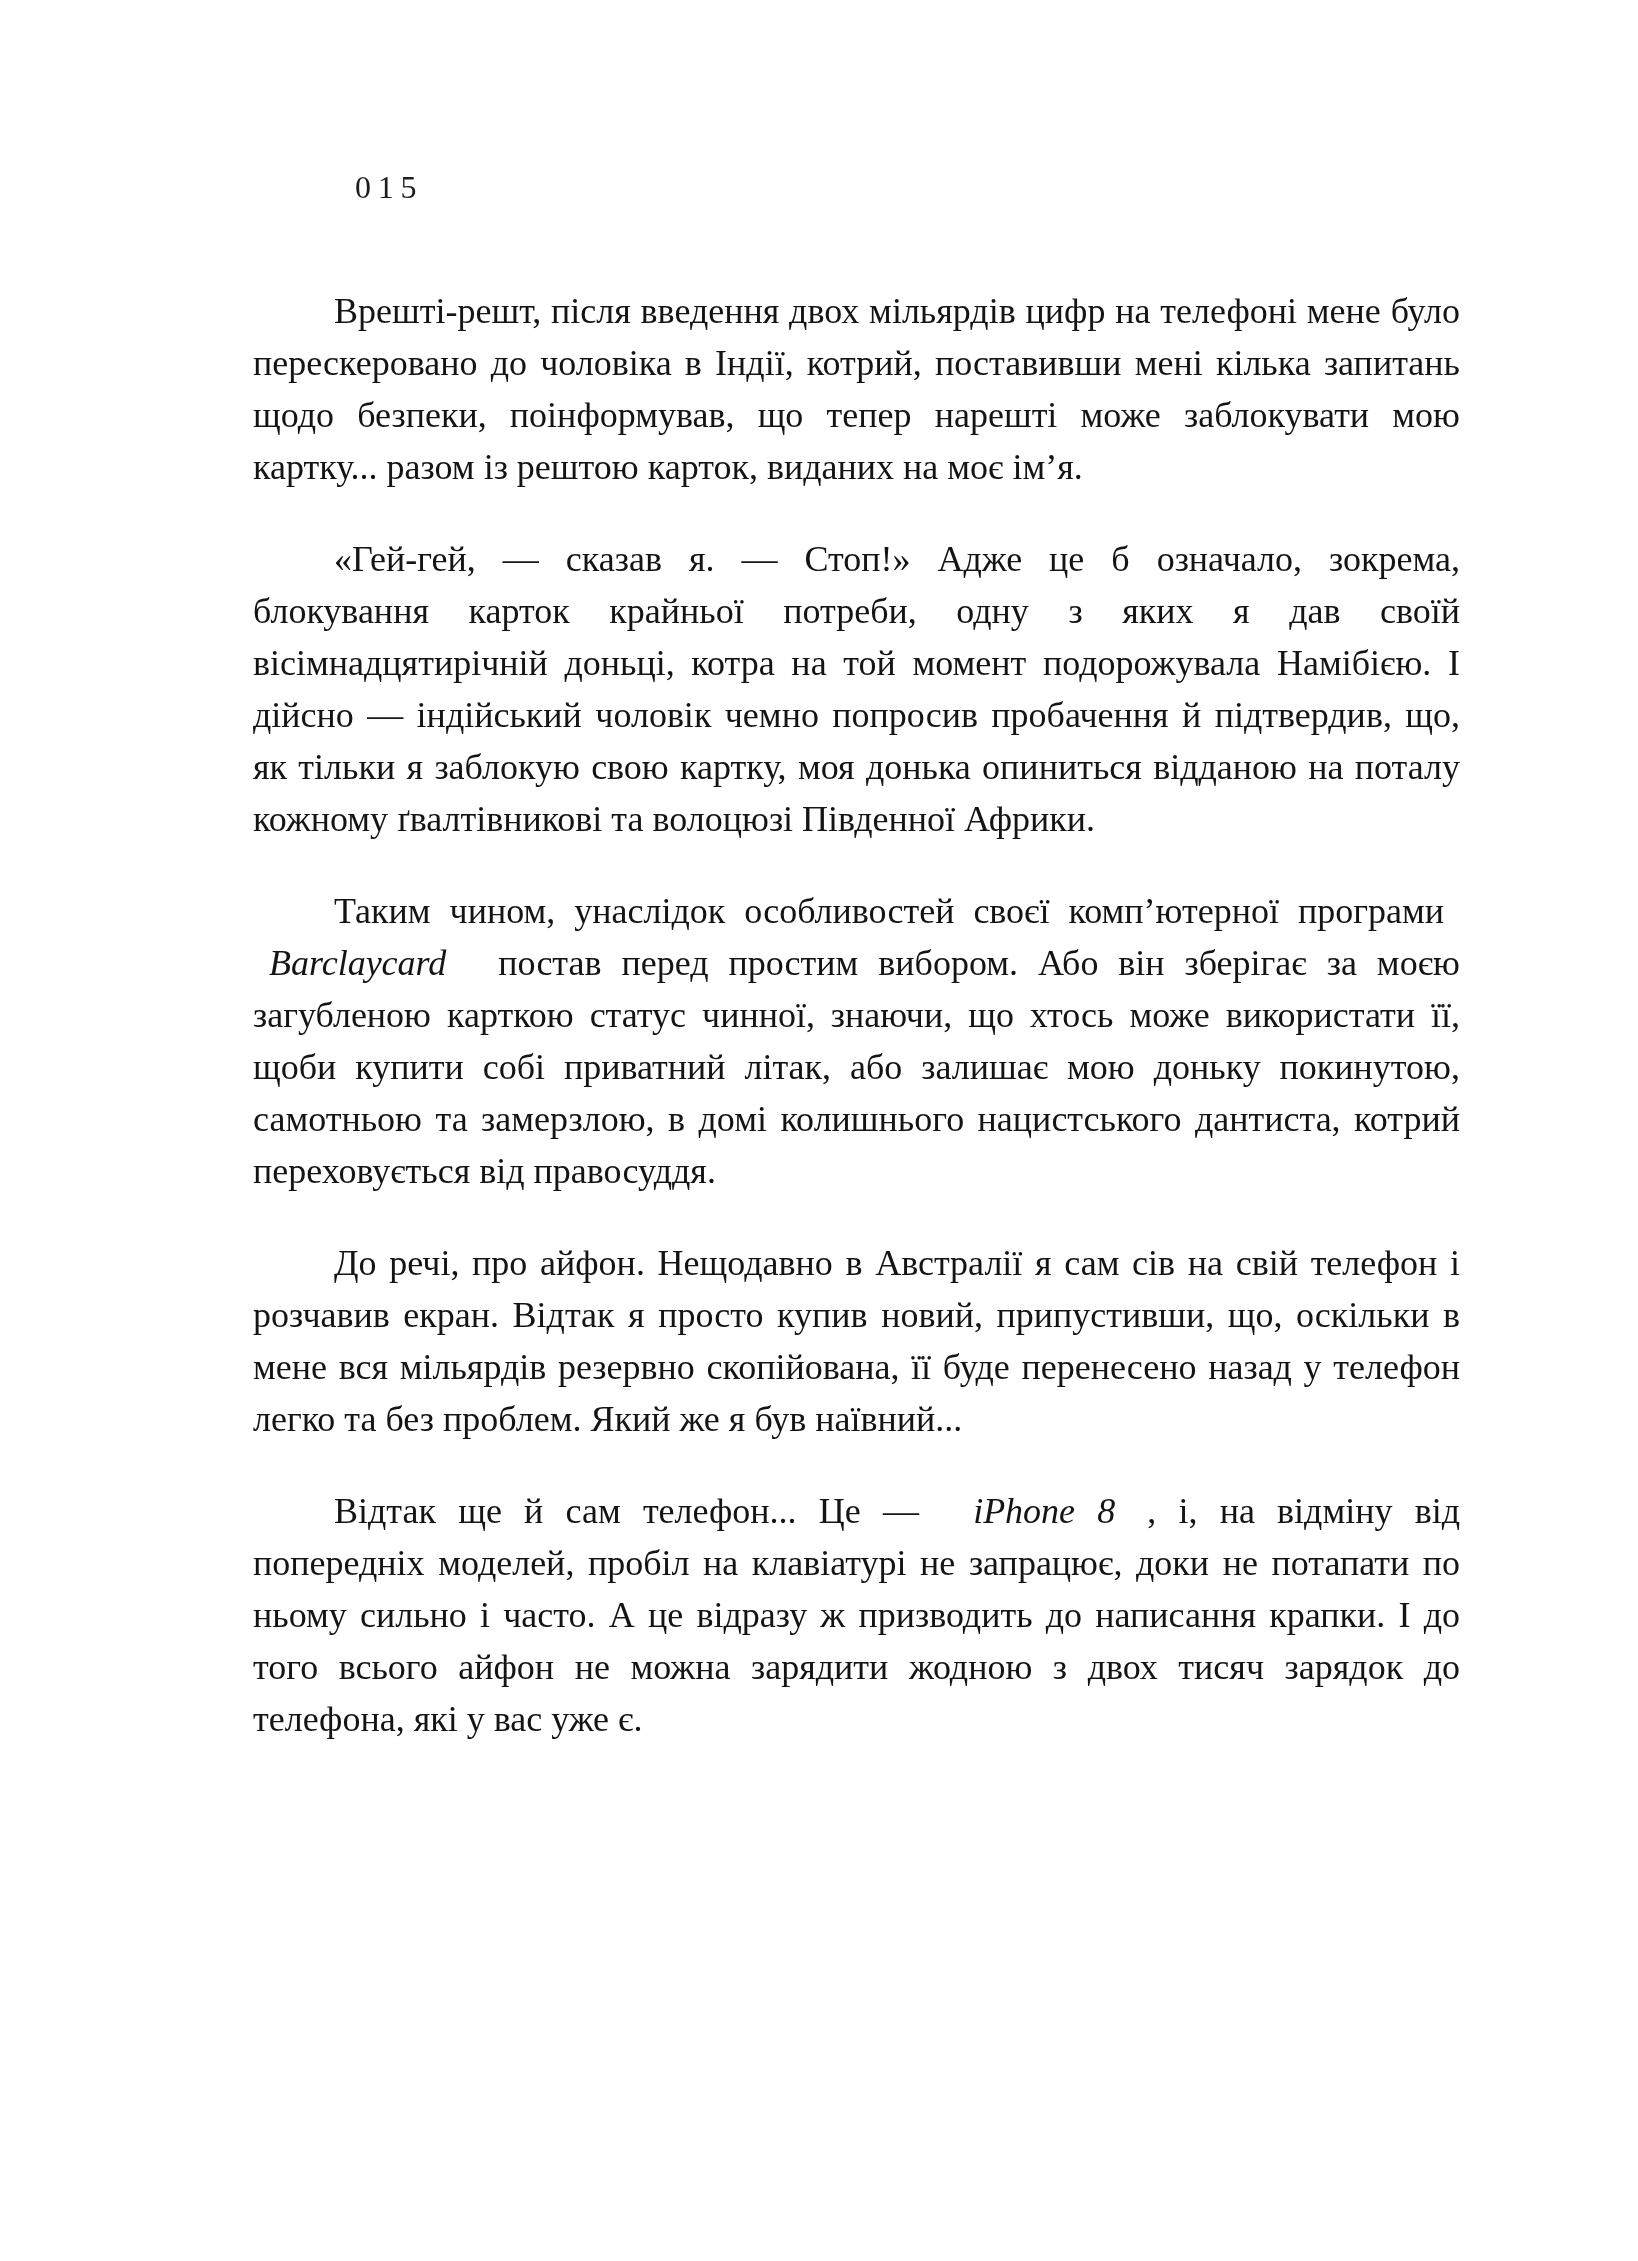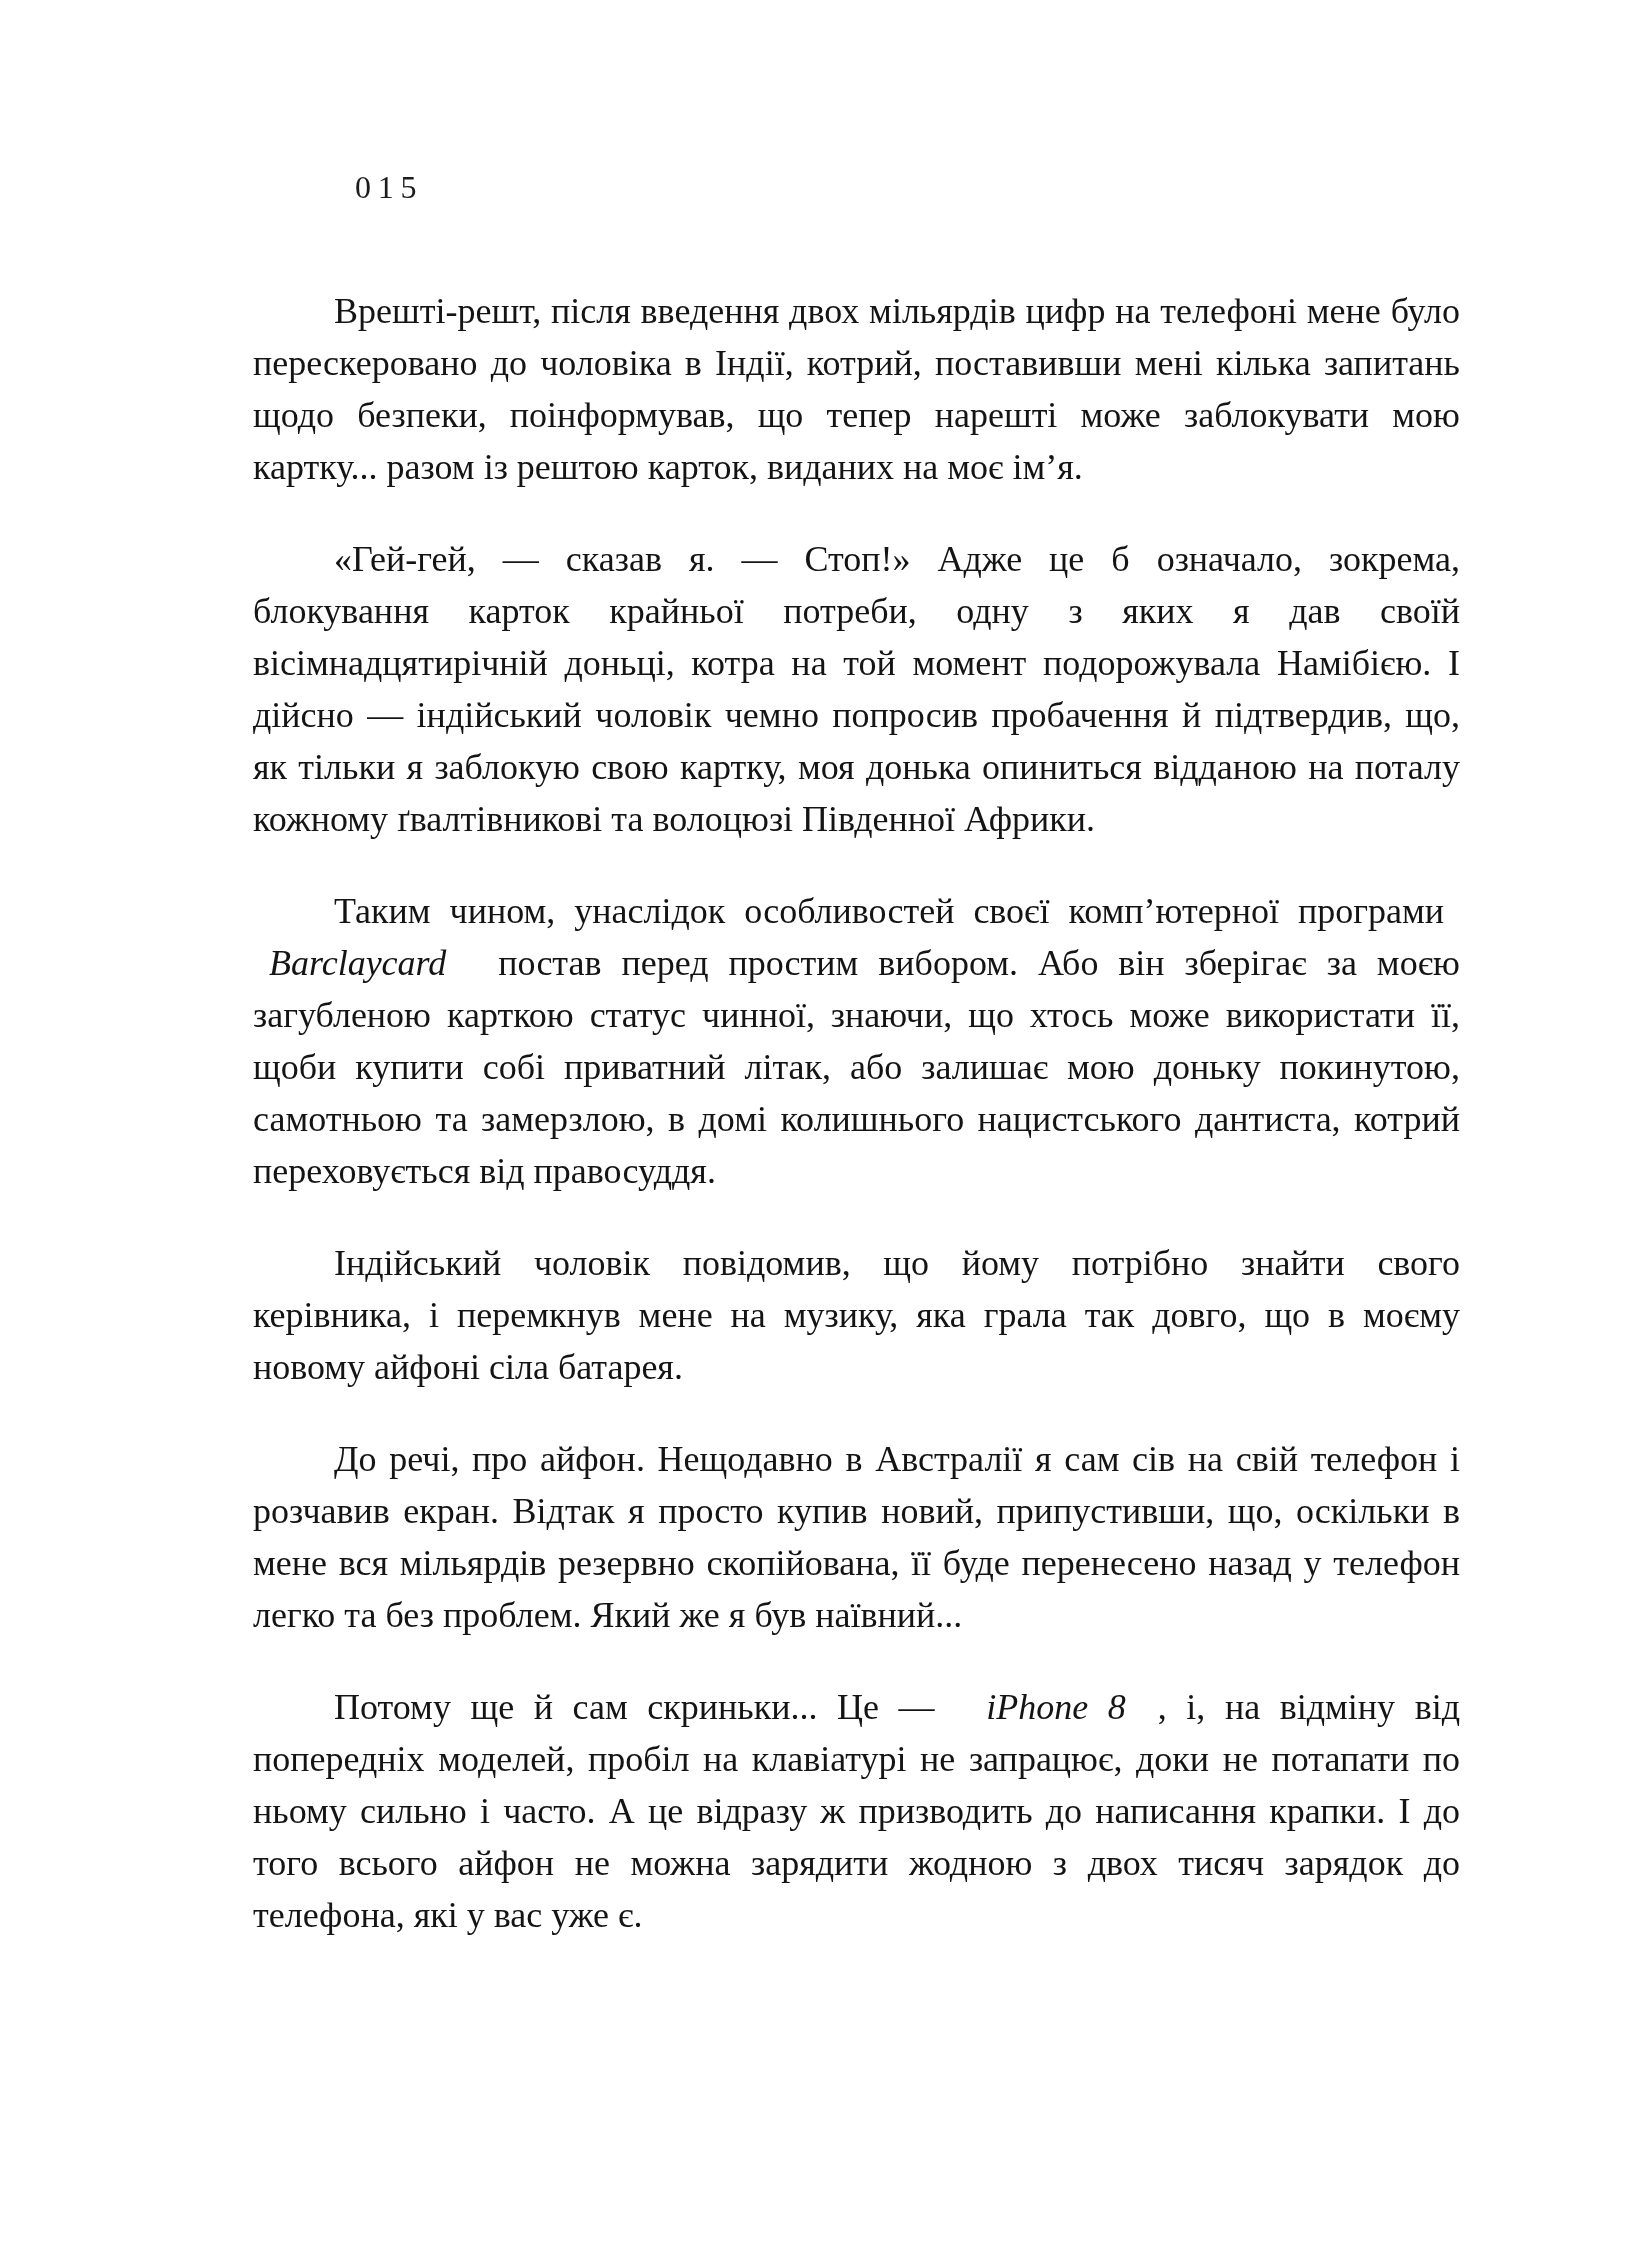--- a/index.html
+++ b/index.html
@@ -46,18 +46,17 @@
 </style>
 </head>
 <body>
 
 <div class="book-page">
   <div class="page-number">015</div>
   <div class="text-block">
       <p><span>Врешті-решт, після введення двох мільярдів цифр на телефоні мене було перескеровано до чоловіка в Індії, котрий, поставивши мені кілька запитань щодо безпеки, поінформував, що тепер нарешті може заблокувати мою картку... разом із рештою карток, виданих на моє ім’я.</span></p>
       <p><span>«Гей-гей, — сказав я. — Стоп!» Адже це б означало, зокрема, блокування карток крайньої потреби, одну з яких я дав своїй вісімнадцятирічній доньці, котра на той момент подорожувала Намібією. І дійсно — індійський чоловік чемно попросив пробачення й підтвердив, що, як тільки я заблокую свою картку, моя донька опиниться відданою на поталу кожному ґвалтівникові та волоцюзі Південної Африки.</span></p>
       <p><span>Таким чином, унаслідок особливостей своєї комп’ютерної програми </span><em>Barclaycard</em><span> постав перед простим вибором. Або він зберігає за моєю загубленою карткою статус чинної, знаючи, що хтось може використати її, щоби купити собі приватний літак, або залишає мою доньку покинутою, самотньою та замерзлою, в домі колишнього нацистського дантиста, котрий переховується від правосуддя.</span></p>
-      <p><span>Індійський чоловік повідомив, що йому потрібно знайти свого керівника, і перемкнув мене на музику, яка грала так довго, що в моєму новому айфоні сіла батарея.</span></p>
       <p><span>До речі, про айфон. Нещодавно в Австралії я сам сів на свій телефон і розчавив екран. Відтак я просто купив новий, припустивши, що, оскільки в мене вся мільярдів резервно скопійована, її буде перенесено назад у телефон легко та без проблем. Який же я був наївний...</span></p>
-      <p><span>Потому ще й сам скриньки... Це — </span><em>iPhone 8</em><span>, і, на відміну від попередніх моделей, пробіл на клавіатурі не запрацює, доки не потапати по ньому сильно і часто. А це відразу ж призводить до написання крапки. І до того всього айфон не можна зарядити жодною з двох тисяч зарядок до телефона, які у вас уже є.</span></p>
+      <p><span>Відтак ще й сам телефон... Це — </span><em>iPhone 8</em><span>, і, на відміну від попередніх моделей, пробіл на клавіатурі не запрацює, доки не потапати по ньому сильно і часто. А це відразу ж призводить до написання крапки. І до того всього айфон не можна зарядити жодною з двох тисяч зарядок до телефона, які у вас уже є.</span></p>
     </div>
 </div>
 
 
 </body></html>

